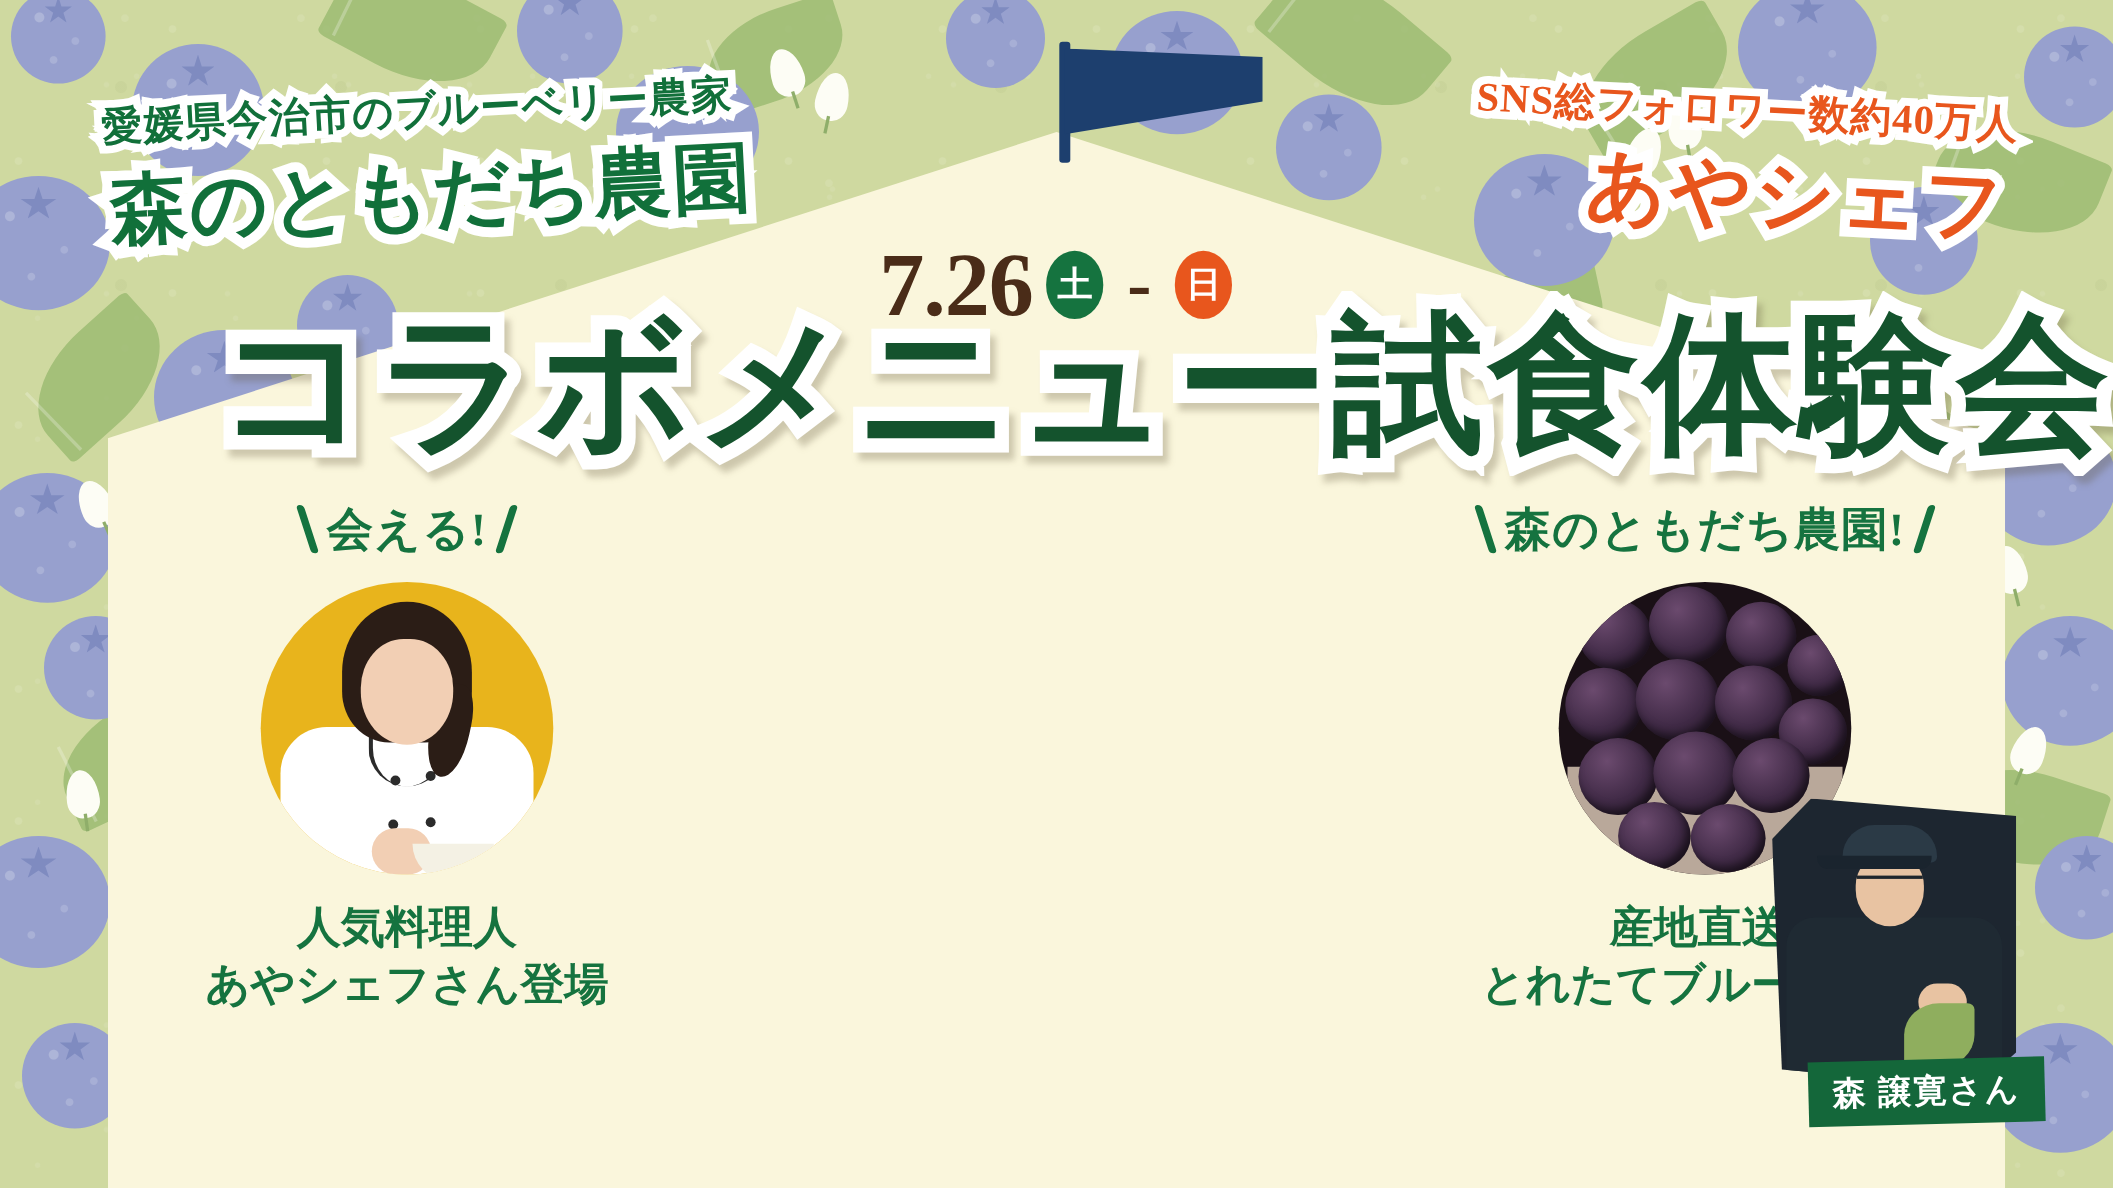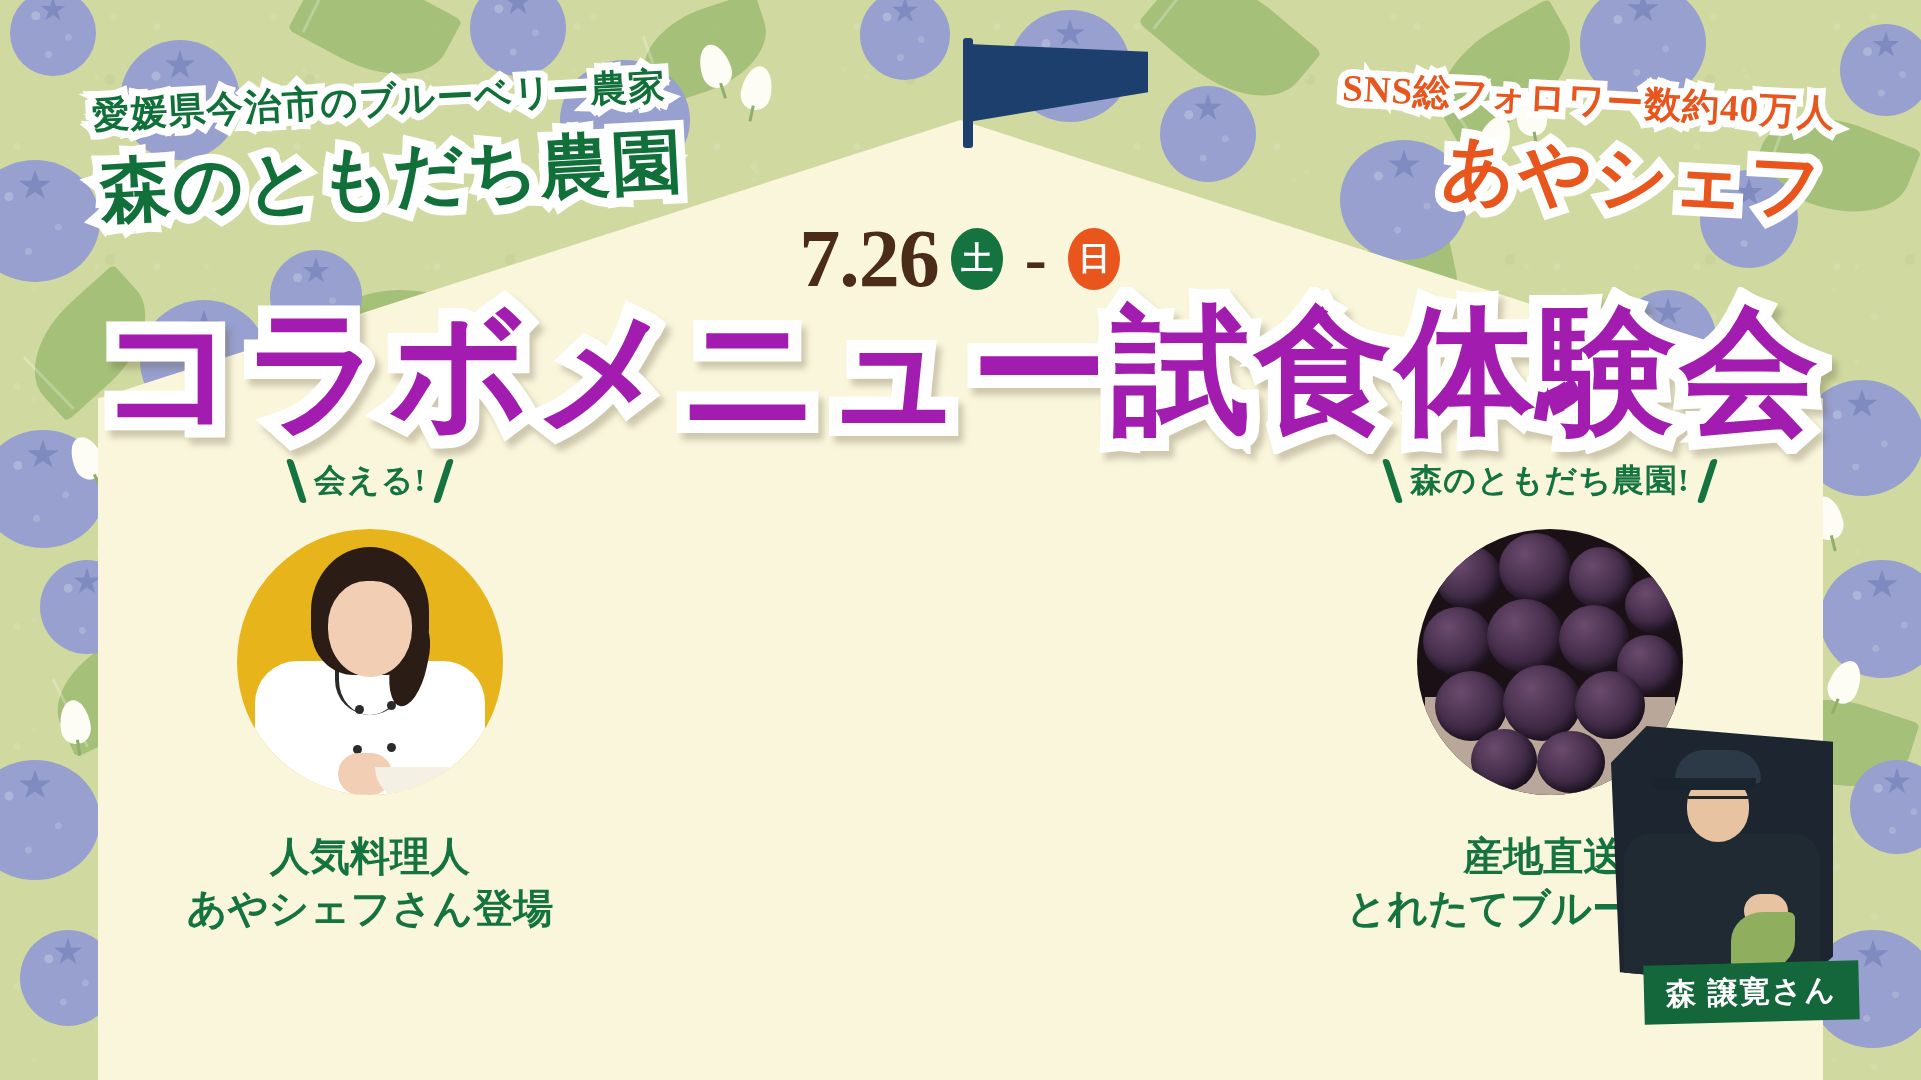--- a/index.html
+++ b/index.html
@@ -144,27 +144,27 @@
     color:#ffffff; font-size:32px; font-weight:700;
     margin:0 2px; vertical-align:middle;
     font-family:"Liberation Serif", serif;
   }
   .daymark.sat{ background:#15733f; }
   .daymark.sun{ background:#e8561d; }
   .date-dash{ font-size:66px; margin:0 10px; color:#4a2c18; }
 
   
   .main-title{
-    position:absolute; left:0; right:0; top:300px;
-    text-align:center;
+    position:absolute; left:0; right:0; top:278px;
+    text-align:right;
     font-family:"Liberation Serif", serif;
     font-weight:700;
     font-size:138px;
     letter-spacing:4px;
-    color:#a21caf;
+    color:#14532d;
     -webkit-text-stroke:26px #ffffff;
     paint-order:stroke fill;
     white-space:nowrap;
     filter:drop-shadow(5px 7px 3px rgba(90,80,50,.28));
     line-height:1.05;
   }
 
   
   .cols{
     position:absolute; left:110px; top:455px; width:1700px; height:610px;
@@ -176,21 +176,21 @@
     display:flex; align-items:center; gap:14px;
     height:52px;
   }
   .slash{
     width:7px; height:44px; border-radius:4px;
   }
   .slash.l{ transform:skewX(18deg); }
   .slash.r{ transform:skewX(-18deg); }
   .badge-text{
     font-family:"Liberation Serif", serif;
-    font-weight:700; font-size:32px; letter-spacing:1px;
+    font-weight:700; font-size:42px; letter-spacing:1px;
     white-space:nowrap;
   }
   .g { color:#15733f; } .g-bg { background:#15733f; }
   .o { color:#e8561d; } .o-bg { background:#e8561d; }
 
   .photo{
     margin-top:22px;
     width:266px; height:266px; border-radius:50%;
     position:relative; overflow:hidden;
     flex:0 0 auto;
@@ -268,21 +268,21 @@
     position:absolute; left:50%; bottom:-22px; transform:translateX(-50%);
     width:250px; height:120px; background:#b9a89a; border-radius:0 0 50% 50%;
   }
   .ph-berry .bb{
     position:absolute; border-radius:50%;
     background:radial-gradient(circle at 36% 30%, #6b4a6e 0%, #402a46 55%, #241726 100%);
     box-shadow:inset -4px -5px 8px rgba(0,0,0,.5);
   }
 
   .caption{
-    margin-top:36px;
+    margin-top:22px;
     text-align:center;
     font-family:"Liberation Serif", serif;
     font-weight:700; font-size:40px; line-height:1.3;
     letter-spacing:0px;
     white-space:pre-line;
   }
 
   
   .farmer{
     position:absolute; right:88px; bottom:92px;

